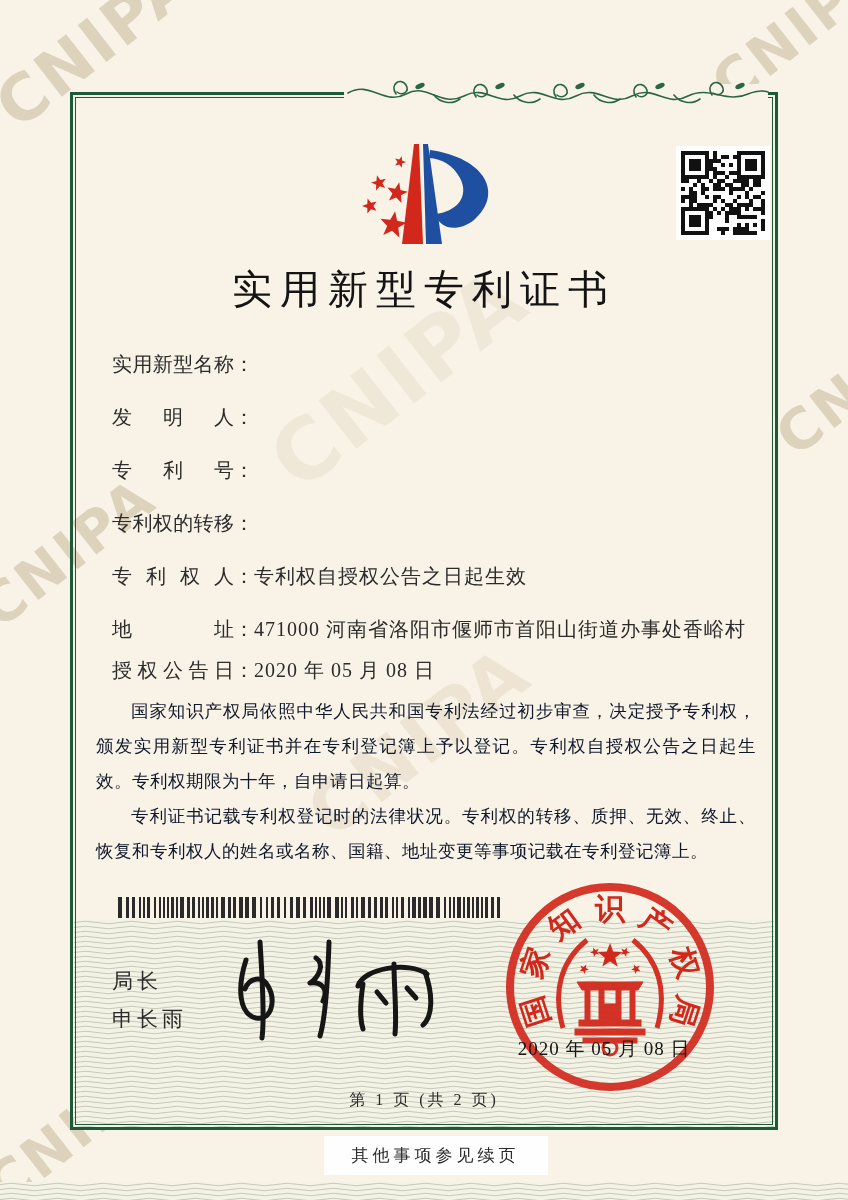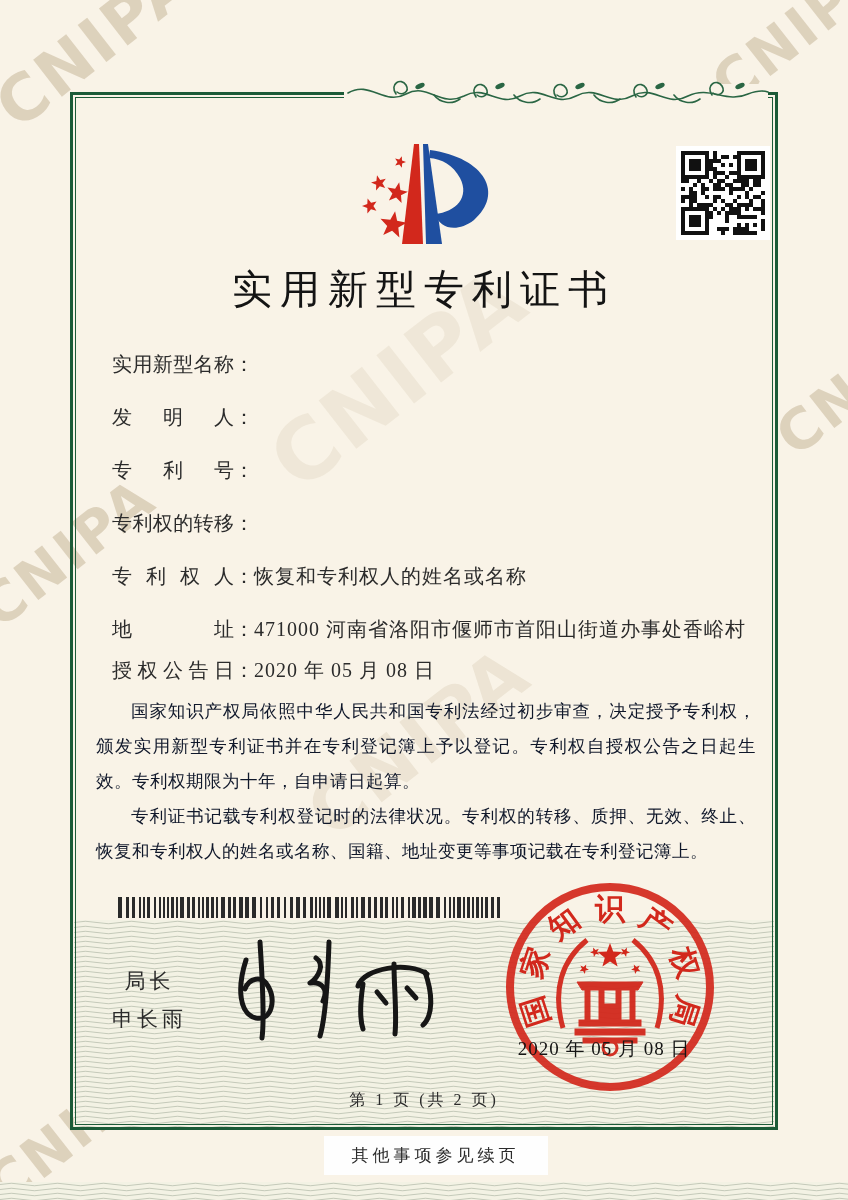--- a/index.html
+++ b/index.html
@@ -28,21 +28,21 @@
   .flabel{width:122px;text-align:justify;text-align-last:justify;flex:0 0 122px;}
   .fcolon{flex:0 0 16px;}
   .fvalue{letter-spacing:1px;}
   .frow-last{margin-top:-12px;}
   .pair2{margin-left:56px;}
   
   .paras{position:absolute;left:96px;top:694px;width:660px;font-size:17.5px;line-height:35px;
          text-align:justify;z-index:3;color:#0f172a;}
   .paras p{margin:0;text-indent:2em;letter-spacing:0.5px;}
   .barcode{position:absolute;left:118px;top:897px;width:388px;height:21px;z-index:3;}
-  .officer{position:absolute;left:112px;top:962px;font-size:21px;line-height:38px;letter-spacing:4px;z-index:3;text-align:center;}
+  .officer{position:absolute;left:112px;top:962px;font-size:21px;line-height:38px;letter-spacing:4px;z-index:3;}
   .sig{position:absolute;left:212px;top:928px;width:240px;height:118px;z-index:3;}
   .seal{position:absolute;left:499px;top:876px;width:222px;height:222px;z-index:3;}
   .sealdate{position:absolute;left:493px;top:1036px;width:222px;text-align:center;
             font-size:19px;color:#151515;letter-spacing:1px;z-index:4;}
   .pageno{position:absolute;left:70px;top:1090px;width:708px;text-align:center;
           font-size:16px;letter-spacing:3px;z-index:3;}
   .cont{position:absolute;left:0;top:1136px;width:848px;text-align:center;z-index:3;}
   .cont span{display:inline-block;background:#fefefe;padding:8px 28px;font-size:17px;letter-spacing:4px;margin-left:23px;}
 </style>
 </head>
@@ -282,21 +282,21 @@
       <span class="flabel">专利号</span>
         <span class="fcolon">：</span>
     </div>
     <div class="frow">
       <span class="flabel">专利权的转移</span>
         <span class="fcolon">：</span>
     </div>
     <div class="frow">
       <span class="flabel">专利权人</span>
         <span class="fcolon">：</span>
-        <span class="fvalue">恢复和专利权人的姓名或名称</span>
+        <span class="fvalue">专利权自授权公告之日起生效</span>
     </div>
     <div class="frow">
       <span class="flabel">地址</span>
         <span class="fcolon">：</span>
         <span class="fvalue">471000 河南省洛阳市偃师市首阳山街道办事处香峪村</span>
     </div>
     <div class="frow frow-last">
       <span class="flabel">授权公告日</span>
         <span class="fcolon">：</span>
         <span class="fvalue">2020 年 05 月 08 日</span>

